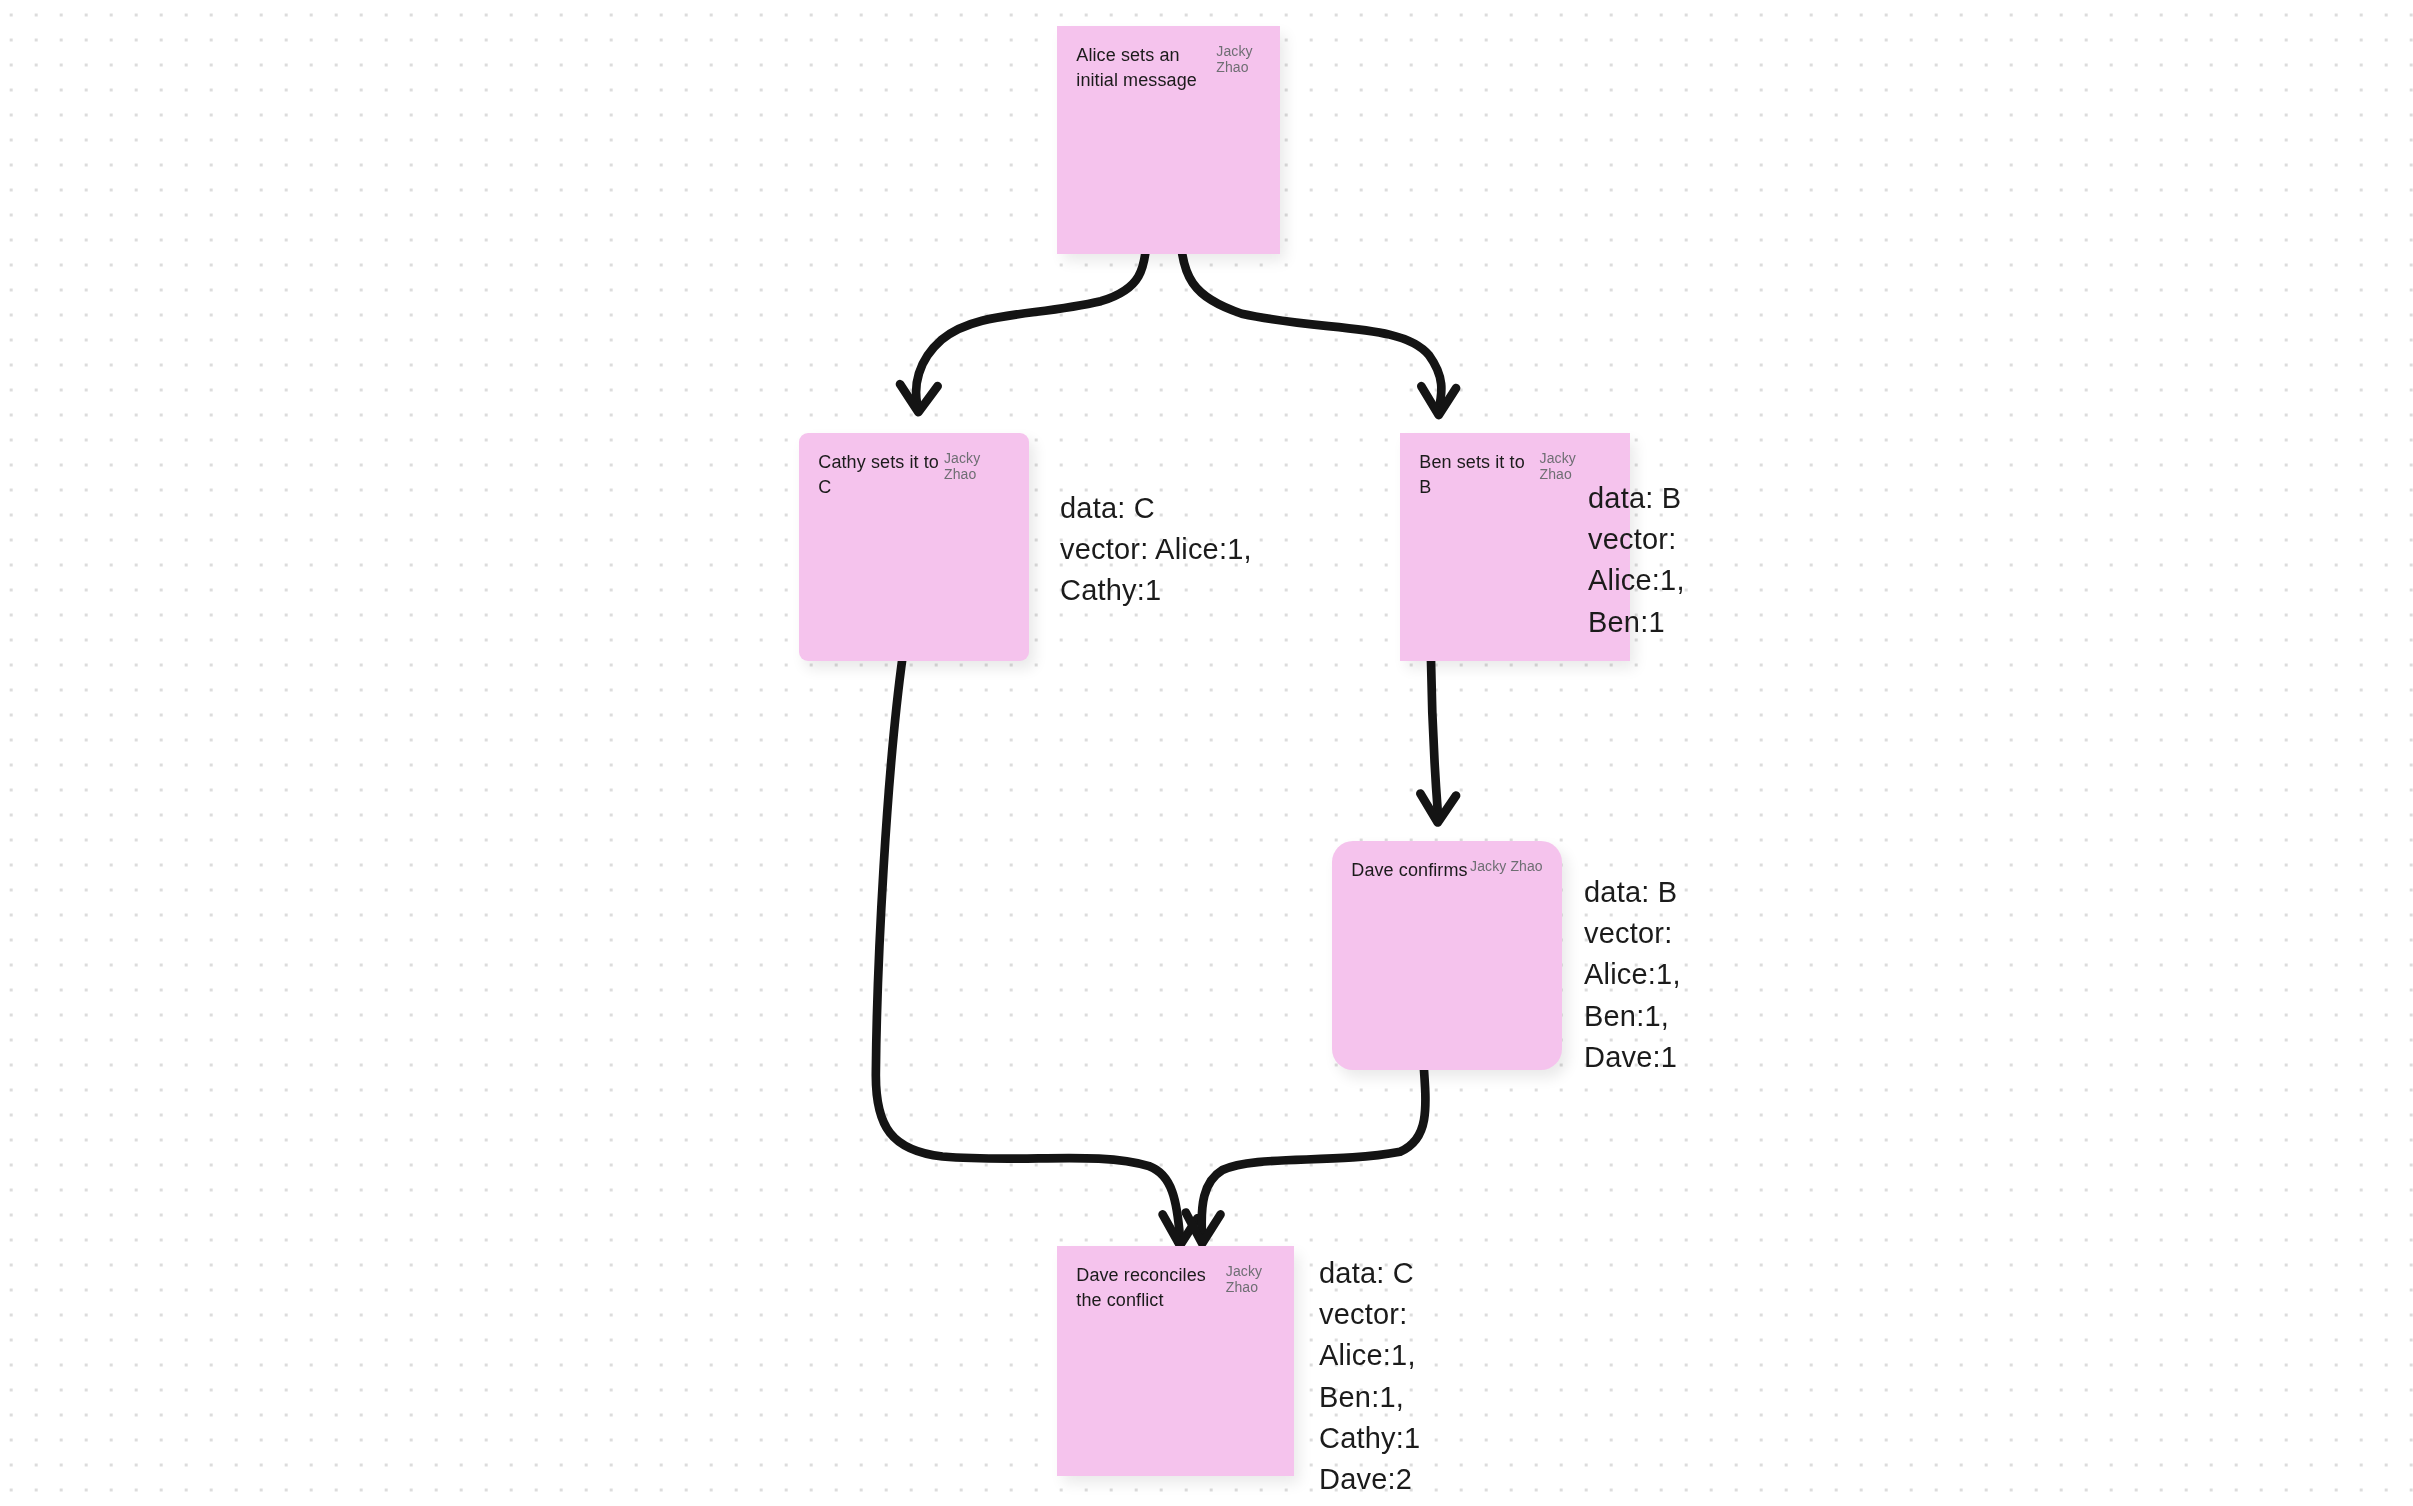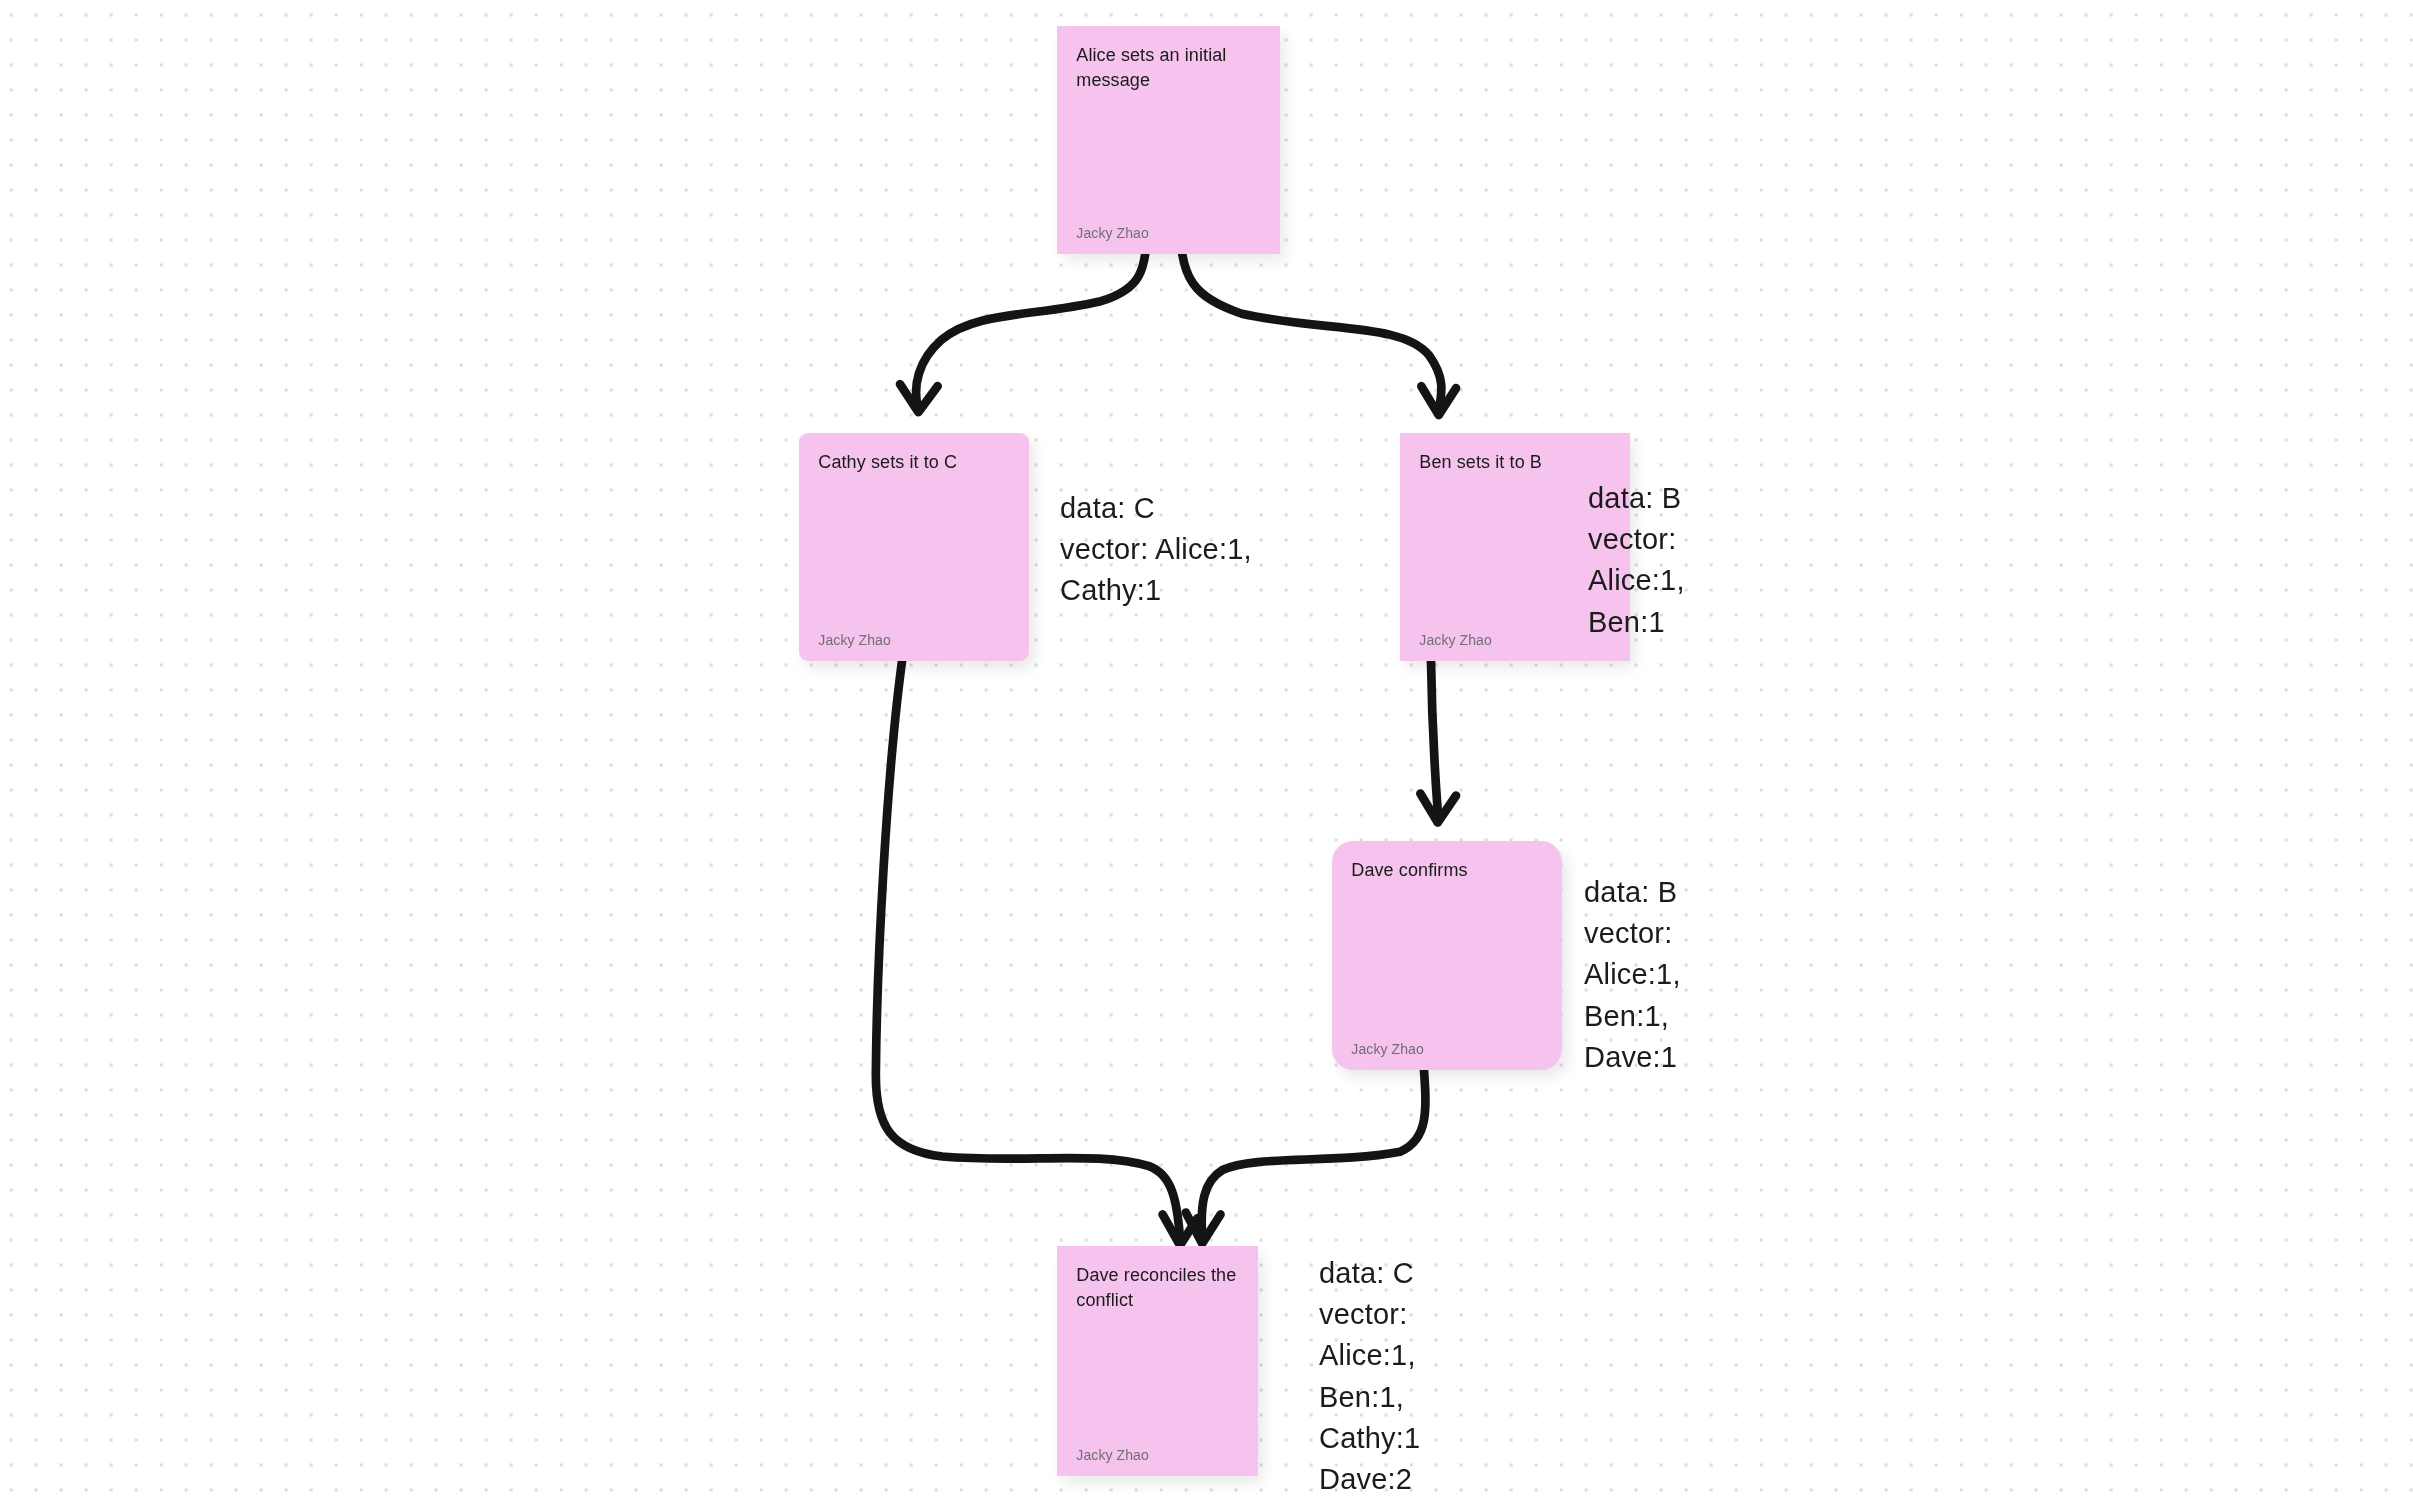--- a/index.html
+++ b/index.html
@@ -26,21 +26,20 @@
     height: 1506px;
     pointer-events: none;
   }
   .sticky {
     position: absolute;
     box-sizing: border-box;
     background: #f5c3ed;
     box-shadow: 5.8px 7.7px 13.5px rgba(0,0,0,0.085);
     padding: 17.4px 19.3px 13.5px 19.3px;
     display: flex;
-    flex-direction: column;
     justify-content: space-between;
   }
   .sticky-text {
     font-size: 18px;
     line-height: 1.38;
     color: #1b1b1b;
     letter-spacing: 0.1px;
     word-wrap: break-word;
   }
   .sticky-author {
@@ -54,21 +53,21 @@
     line-height: 1.42;
     color: #1b1b1b;
     letter-spacing: 0.2px;
     white-space: pre-line;
   }
   
   #note-alice   { left: 1057px; top: 26px;   width: 223px; height: 228px; }
   #note-cathy   { left: 799px;  top: 433px;  width: 230px; height: 228px; border-radius: 9px; }
   #note-ben     { left: 1400px; top: 433px;  width: 230px; height: 228px; }
   #note-dave-confirms { left: 1332px; top: 841px; width: 230px; height: 229px; border-radius: 21px; }
-  #note-dave-reconciles { left: 1057px; top: 1246px; width: 201px; height: 230px; }
+  #note-dave-reconciles { left: 1057px; top: 1246px; width: 237px; height: 230px; }
 
   #label-alice  { left: 1291px; top: 98px;  width: 319px; }
   #label-cathy  { left: 1060px; top: 488px;  width: 208px; }
   #label-ben    { left: 1588px; top: 478px;  width: 121px; }
   #label-dave-confirms { left: 1584px; top: 872px; width: 130px; }
   #label-dave-reconciles { left: 1319px; top: 1253px; width: 169px; }
 </style>
 </head>
 <body>
 

